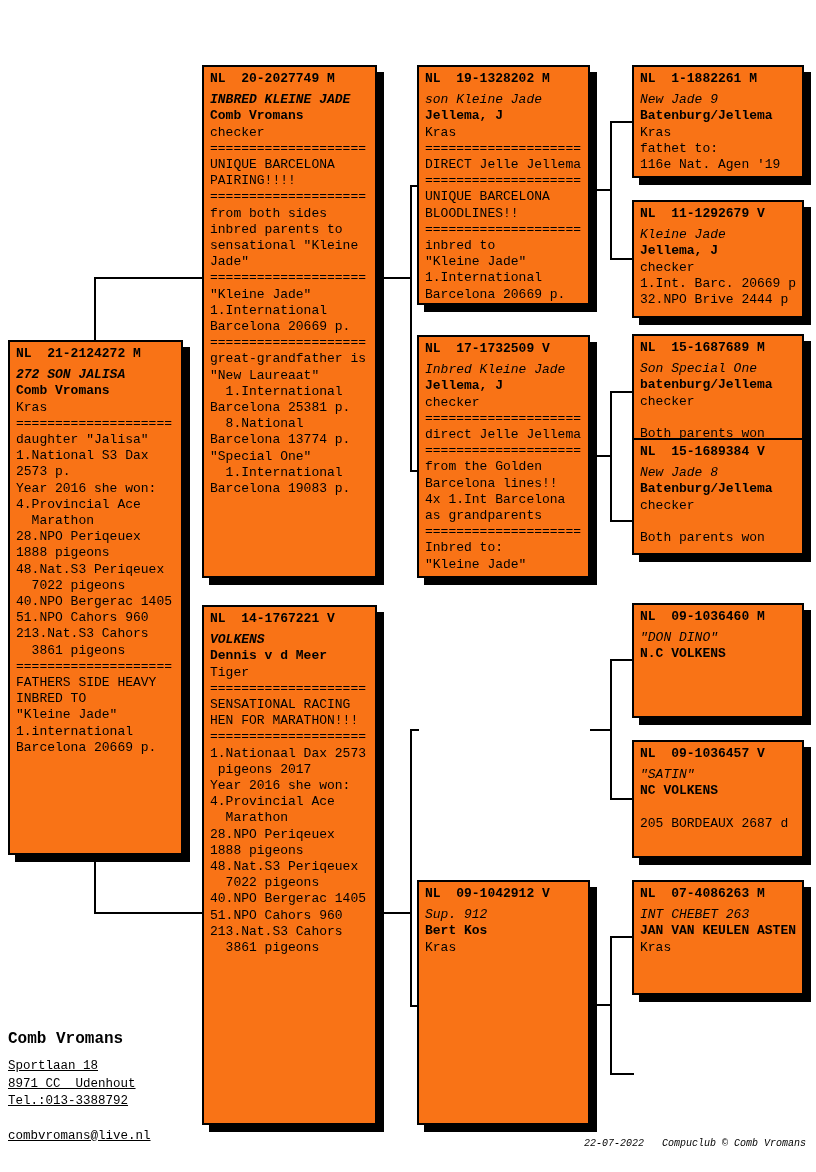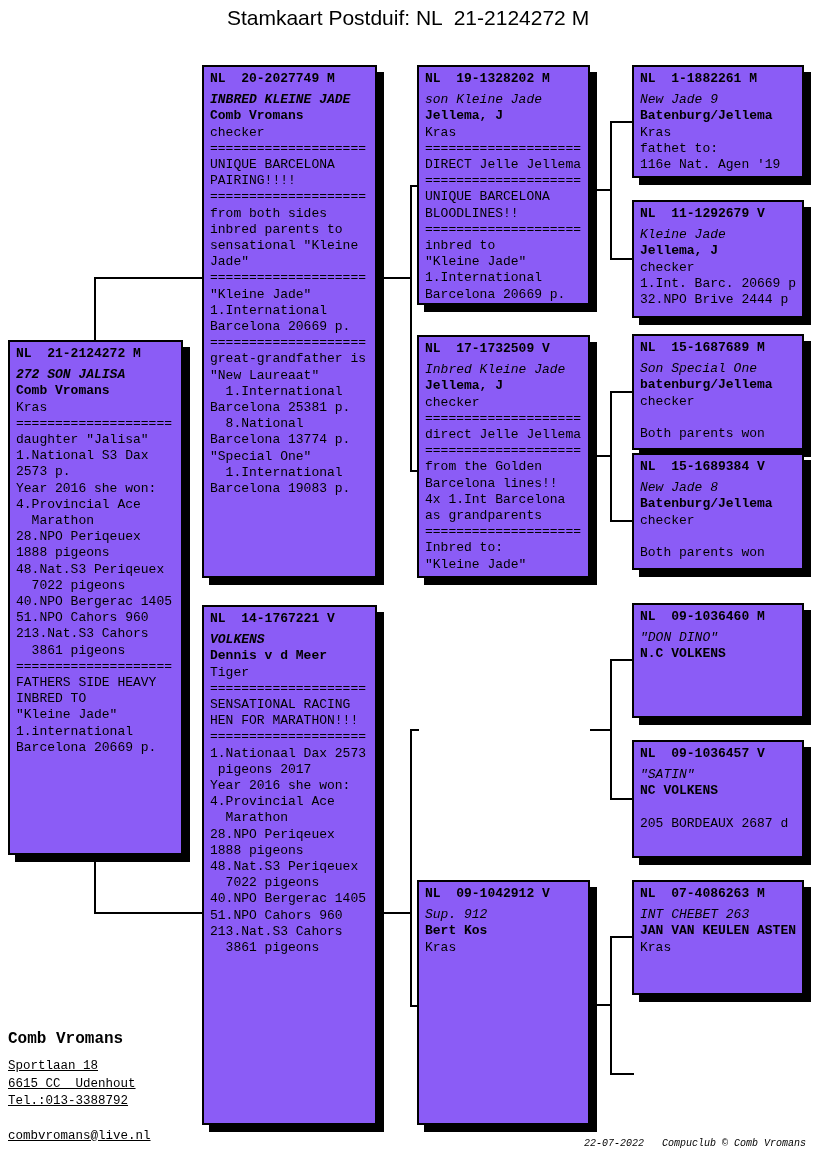--- a/index.html
+++ b/index.html
@@ -1,41 +1,40 @@
 <!DOCTYPE html>
 <html><head>
 <meta charset="utf-8">
 <style>
   html,body{margin:0;padding:0;background:#fff;}
   .page{position:relative;width:816px;height:1172px;background:#fff;overflow:hidden;
         font-family:"Liberation Mono",monospace;color:#000;}
   .title{position:absolute;left:0;top:6px;width:100%;text-align:center;
          font-family:"Liberation Sans",sans-serif;font-size:21px;white-space:pre;}
-  .pbox{position:absolute;background:#8b5cf6;border:2px solid #000;
+  .pbox{position:absolute;background:#f97316;border:2px solid #000;
         box-shadow:7px 7px 0 #000;box-sizing:border-box;
         padding:4px 2px 4px 6px;overflow:hidden;font-size:13px;}
   .ring{font-weight:bold;line-height:16.2px;white-space:pre;margin-bottom:5px;}
   .bline{line-height:16.2px;white-space:pre;}
   .s-b{font-weight:bold;}
   .s-i{font-style:italic;}
   .s-bi{font-weight:bold;font-style:italic;}
   .conn{position:absolute;background:#000;}
   .footer-left{position:absolute;left:8px;top:1030px;}
   .loft-name{font-weight:bold;font-size:16px;line-height:18px;margin-bottom:10px;white-space:pre;}
   .addr{font-size:12.5px;line-height:17.5px;white-space:pre;text-decoration:underline;}
   .email{margin-top:17px;}
   .print-info{position:absolute;right:10px;top:1138px;font-size:10px;
               font-style:italic;white-space:pre;}
 </style>
 </head>
 <body>
 
 <div class="page">
 
-  <div class="title">Stamkaart Postduif: NL  21-2124272 M</div>
 
   <div id="connectors">
       <div class="conn" style="left: 94px; top: 277px; width: 2px; height: 65px;"></div>
       <div class="conn" style="left: 94px; top: 277px; width: 110px; height: 2px;"></div>
       <div class="conn" style="left: 94px; top: 853px; width: 2px; height: 61px;"></div>
       <div class="conn" style="left: 94px; top: 912px; width: 110px; height: 2px;"></div>
       <div class="conn" style="left: 377px; top: 277px; width: 35px; height: 2px;"></div>
       <div class="conn" style="left: 410px; top: 185px; width: 2px; height: 287px;"></div>
       <div class="conn" style="left: 410px; top: 185px; width: 9px; height: 2px;"></div>
       <div class="conn" style="left: 410px; top: 470px; width: 9px; height: 2px;"></div>
@@ -194,21 +193,21 @@
       <div class="bline">32.NPO Brive 2444 p</div>
     </div>
   <div class="pbox" style="left:632px;top:334px;width:172px;height:116px">
       <div class="ring">NL  15-1687689 M</div>
       <div class="bline s-i">Son Special One</div>
       <div class="bline s-b">batenburg/Jellema</div>
       <div class="bline">checker</div>
       <div class="bline">&nbsp;</div>
       <div class="bline">Both parents won</div>
     </div>
-  <div class="pbox" style="left:632px;top:453px;width:172px;height:117px">
+  <div class="pbox" style="left:632px;top:438px;width:172px;height:117px">
       <div class="ring">NL  15-1689384 V</div>
       <div class="bline s-i">New Jade 8</div>
       <div class="bline s-b">Batenburg/Jellema</div>
       <div class="bline">checker</div>
       <div class="bline">&nbsp;</div>
       <div class="bline">Both parents won</div>
     </div>
   <div class="pbox" style="left:632px;top:603px;width:172px;height:115px">
       <div class="ring">NL  09-1036460 M</div>
       <div class="bline s-i">"DON DINO"</div>
@@ -224,20 +223,20 @@
   <div class="pbox" style="left:632px;top:880px;width:172px;height:115px">
       <div class="ring">NL  07-4086263 M</div>
       <div class="bline s-i">INT CHEBET 263</div>
       <div class="bline s-b">JAN VAN KEULEN ASTEN</div>
       <div class="bline">Kras</div>
     </div>
 
   <div class="footer-left">
     <div class="loft-name">Comb Vromans</div>
     <div class="addr">Sportlaan 18</div>
-    <div class="addr">6615 CC  Udenhout</div>
+    <div class="addr">8971 CC  Udenhout</div>
     <div class="addr">Tel.:013-3388792</div>
     <div class="addr email">combvromans@live.nl</div>
   </div>
 
   <div class="print-info">22-07-2022   Compuclub © Comb Vromans</div>
 
 </div>
 
 </body></html>

